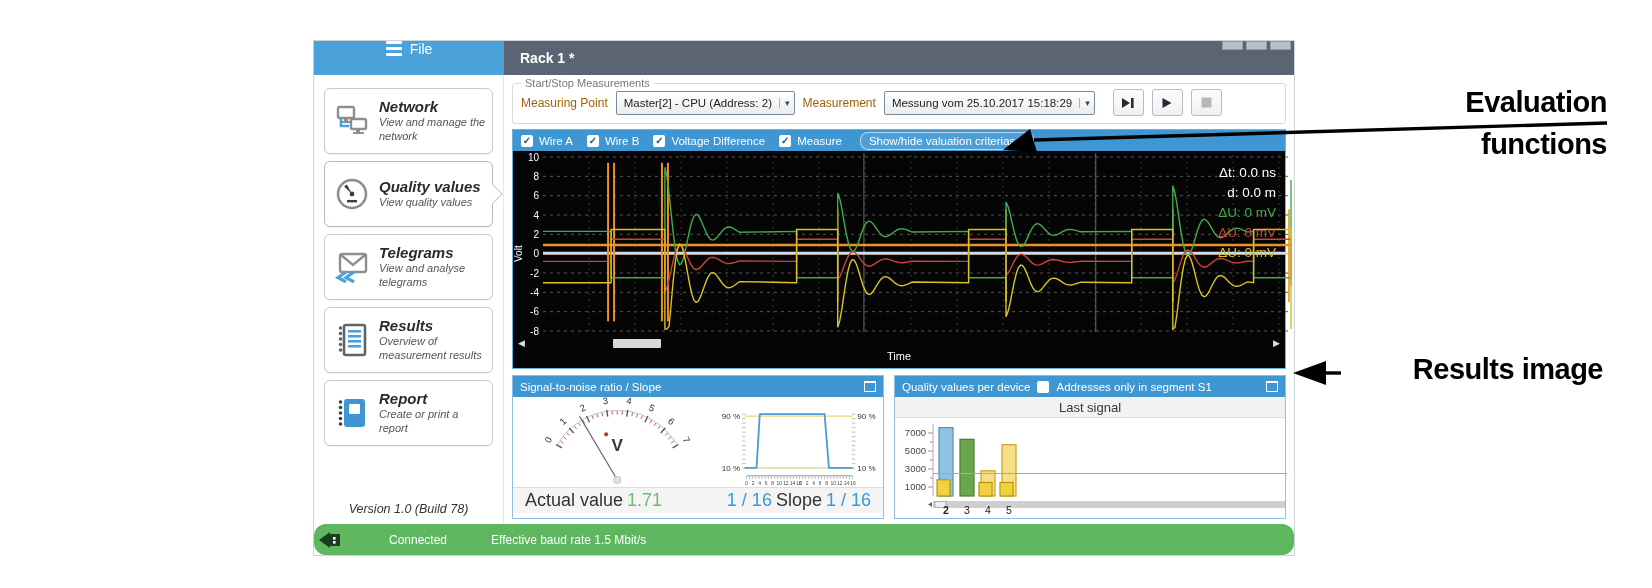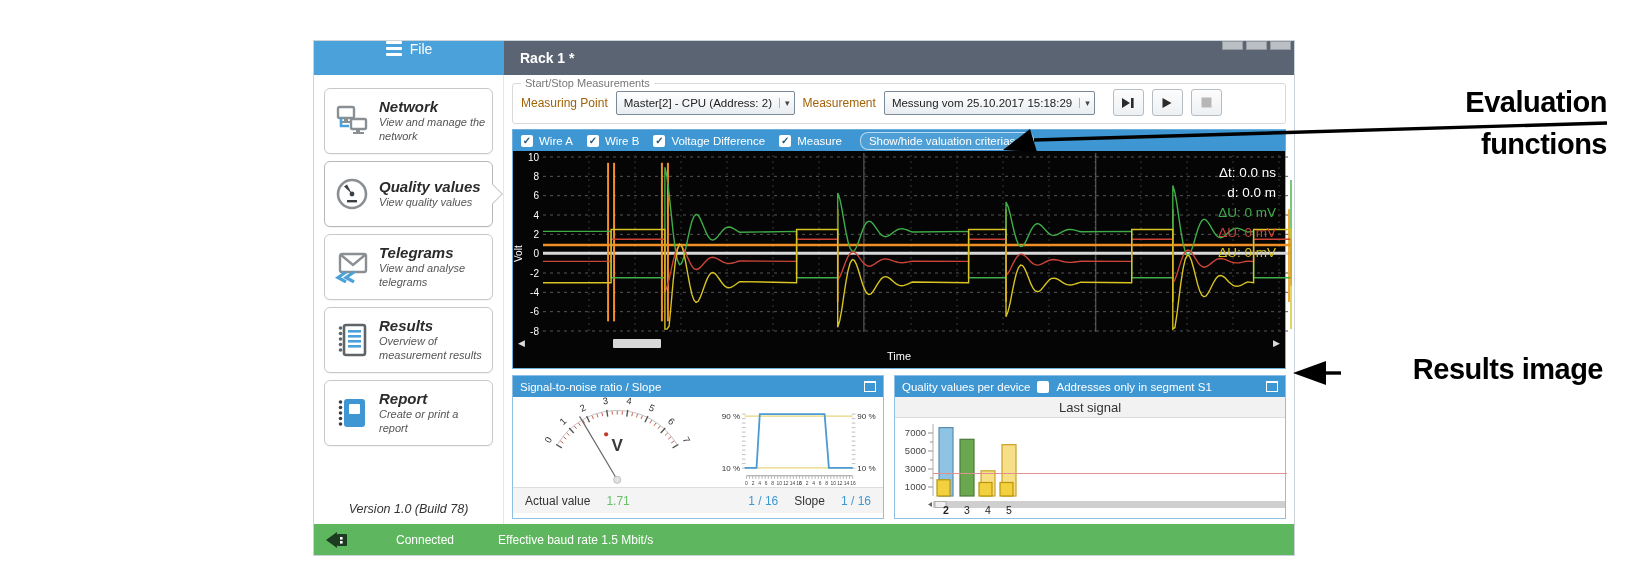--- a/index.html
+++ b/index.html
@@ -60,30 +60,30 @@
   .time-label{position:absolute;left:0;right:0;top:199px;text-align:center;color:#fff;font-size:11px;}
   
   .bottom-row{display:flex;gap:10px;margin-top:6px;}
   .panel{border:1px solid #8fc0e4;background:#fff;box-sizing:border-box;}
   .panel-header{height:21px;background:#3E97D3;color:#fff;font-size:11.5px;display:flex;align-items:center;
     gap:7px;padding:0 7px;}
   .max-icon{margin-left:auto;width:10px;height:8px;border:1px solid #fff;border-top:2.5px solid #fff;cursor:pointer;flex:none;}
   .snr-panel{width:372px;flex:none;}
   .snr-body{height:90px;display:flex;align-items:flex-start;}
   .snr-footer{height:25px;border-top:1px solid #ddd;background:#f4f4f4;display:flex;align-items:center;
-    font-size:12px;color:#333;padding:0 12px;gap:16px;}
+    font-size:18px;color:#333;padding:0 12px;gap:4px;}
   .snr-footer .green{color:#6abf69;}
   .snr-footer .blue{color:#3E97D3;}
   .qual-panel{flex:1;min-width:0;}
   .qual-sub{height:20px;background:#f2f2f2;border-bottom:1px solid:#ddd;border-bottom:1px solid #ddd;
     display:flex;align-items:center;justify-content:center;font-size:13px;color:#333;}
   .cbx.empty{color:transparent;}
   
   .statusbar{height:31px;flex:none;background:#5EB75E;display:flex;align-items:center;gap:14px;
-    padding-left:12px;color:#fff;font-size:12px;}
+    padding-left:5px;color:#fff;font-size:12px;border-radius:12px;}
   .statusbar .sp{width:16px;}
   
   .ann{position:absolute;font-weight:bold;color:#000;font-size:29px;letter-spacing:-.5px;white-space:nowrap;}
   .ann-line1{right:45px;top:86px;}
   .ann-line2{right:45px;top:128px;}
   .ann-max{right:49px;top:353px;}
   .arrows{position:absolute;left:0;top:0;pointer-events:none;}
   svg text{font-family:"Liberation Sans",sans-serif;}
 </style>
 </head>

